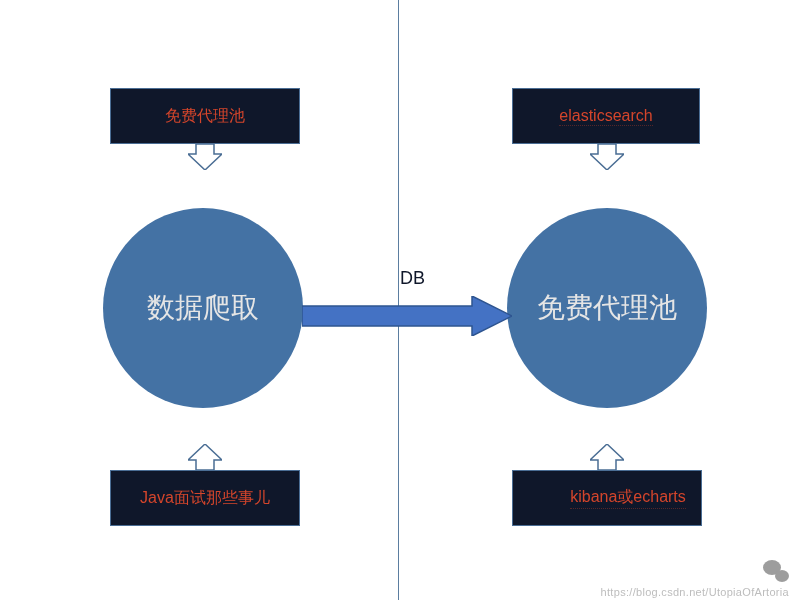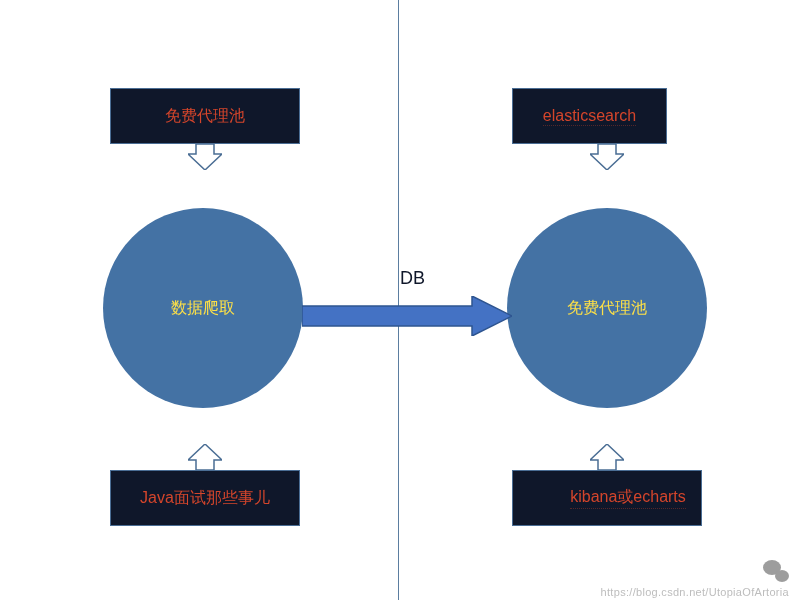--- a/index.html
+++ b/index.html
@@ -23,34 +23,34 @@
       position: absolute;
       border: 1.5px solid #4a6d94;
       background: #0f172a;
       display: flex;
       align-items: center;
       justify-content: center;
       font-size: 16px;
       color: #d4452b;
     }
     .box-top-left { left: 110px; top: 88px; width: 190px; height: 56px; }
-    .box-top-right { left: 512px; top: 88px; width: 155px; height: 56px; }
+    .box-top-right { left: 512px; top: 88px; width: 188px; height: 56px; }
     .box-bottom-left { left: 110px; top: 470px; width: 190px; height: 56px; }
     .box-bottom-right { left: 512px; top: 470px; width: 190px; height: 56px; padding-left: 42px; }
     .circle {
       position: absolute;
       width: 200px;
       height: 200px;
       border-radius: 50%;
       background: #4472a4;
       display: flex;
       align-items: center;
       justify-content: center;
-      font-size: 16px;
-      color: #fde047;
+      font-size: 28px;
+      color: #e5e5e5;
     }
     .circle-left { left: 103px; top: 208px; }
     .circle-right { left: 507px; top: 208px; }
     .callout-arrow {
       position: absolute;
       width: 34px;
       height: 26px;
     }
     .callout-arrow svg { width: 100%; height: 100%; display: block; }
     .arrow-down-tl { left: 188px; top: 144px; }

